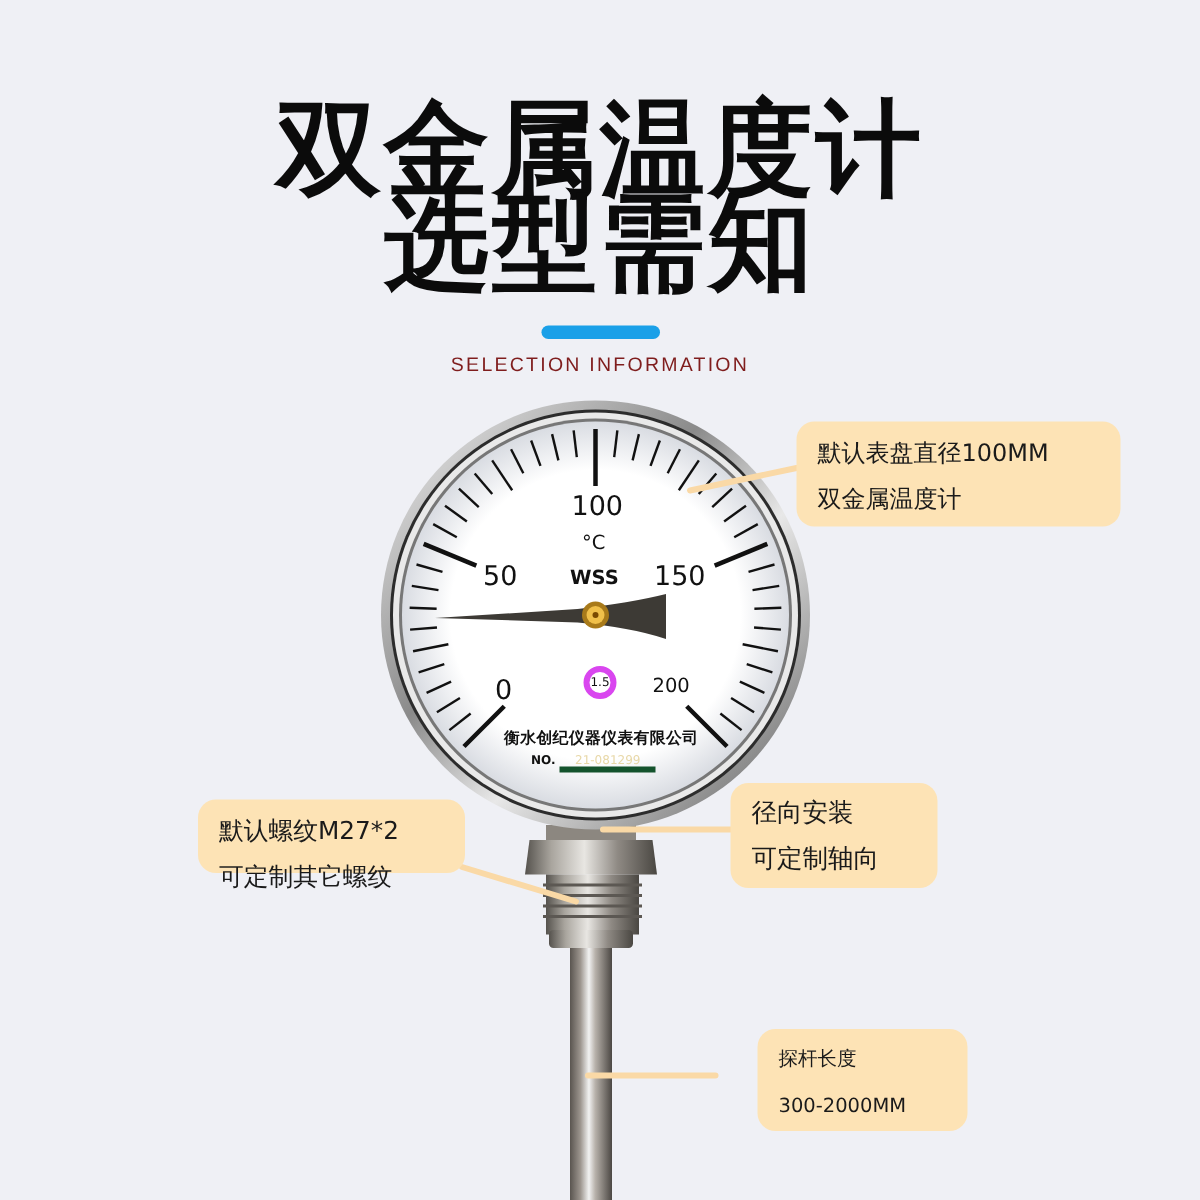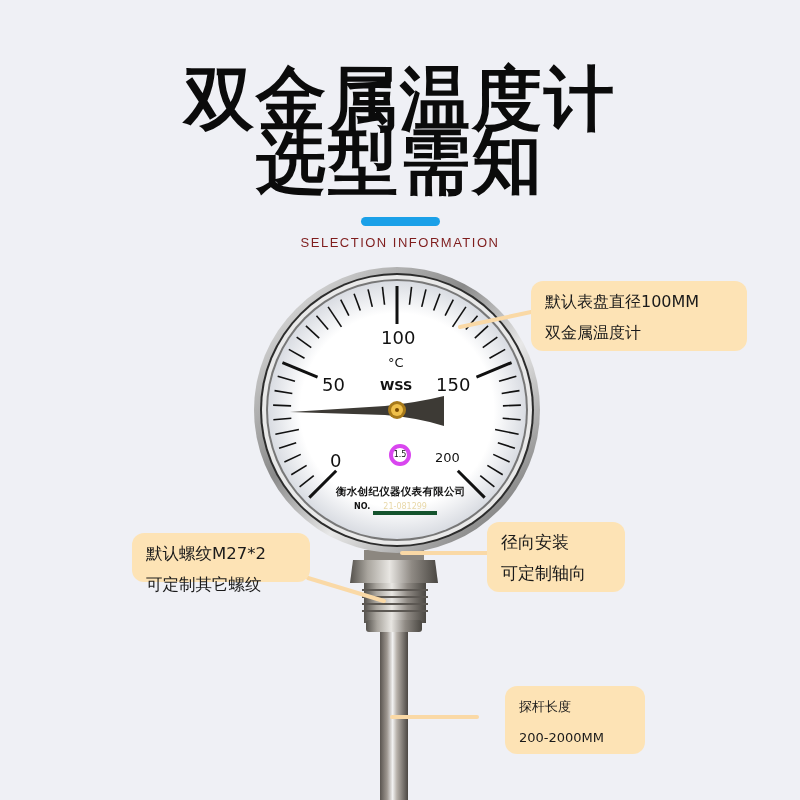--- a/index.html
+++ b/index.html
@@ -180,14 +180,14 @@
 <div class="callout" id="c2">
   <span>默认螺纹M27*2</span>
   <span>可定制其它螺纹</span>
 </div>
 <div class="callout" id="c3">
   <span>径向安装</span>
   <span>可定制轴向</span>
 </div>
 <div class="callout" id="c4">
   <span>探杆长度</span>
-  <span>200-2000MM</span>
+  <span>300-2000MM</span>
 </div>
 
 </body></html>

